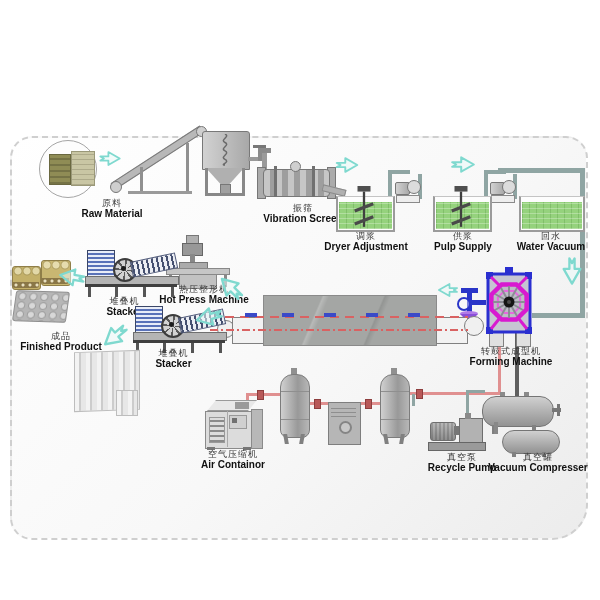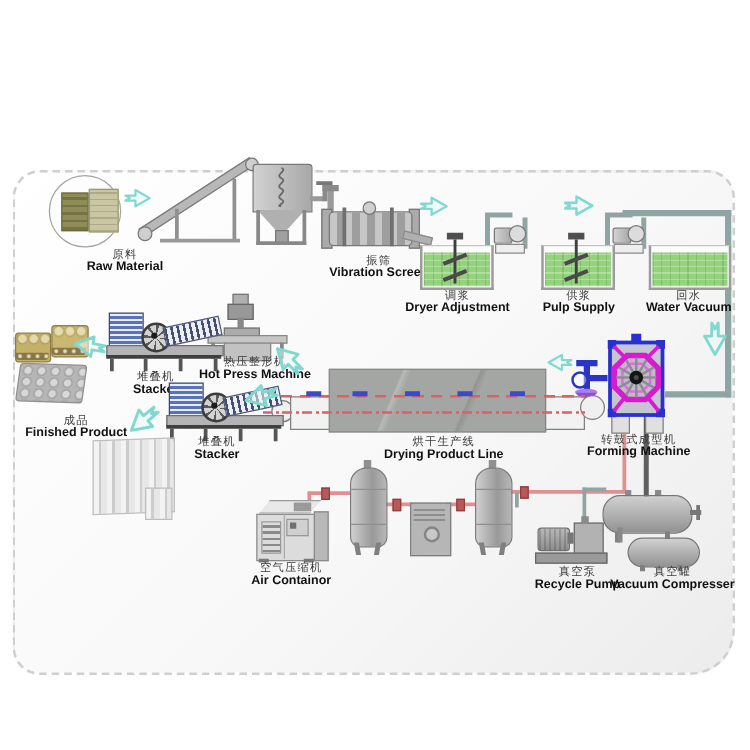--- a/index.html
+++ b/index.html
@@ -64,21 +64,21 @@
   </svg>
 
   <div class="frame"></div>
 
   <div class="abs" style="left:39px;top:140px;width:56px;height:56px;border:1px solid #a5a5a5;border-radius:50%;background:#fdfdfd">
     <div class="abs" style="left:9px;top:13px;width:20px;height:29px;background:#8f8c55;border:1px solid #6a6840;
                 background-image:repeating-linear-gradient(0deg,rgba(0,0,0,.18) 0 2px,transparent 2px 6px)"></div>
     <div class="abs" style="left:31px;top:10px;width:22px;height:33px;background:#c9c6a4;border:1px solid #9a9878;
                 background-image:repeating-linear-gradient(0deg,rgba(90,85,60,.25) 0 1px,transparent 1px 5px)"></div>
   </div>
-  <div class="lbl" style="left:52px;top:198px;width:96px">
+  <div class="lbl" style="left:64px;top:198px;width:96px">
     <div class="zh">原料</div>
     <div class="en">Raw Material</div>
   </div>
 
   <svg class="arrow" viewBox="0 0 28 21" style="left:97px;top:150px;width:26px;height:17px">
       <use href="#arw"></use>
     </svg>
 
   <div class="abs" style="left:0;top:0">
     <div class="abs" style="left:115px;top:182px;width:104px;height:6px;background:#b8b8b8;border:1px solid #7a7a7a;
@@ -255,24 +255,20 @@
     <div class="abs" style="left:210px;top:316px;width:258px;height:2px;
          background:repeating-linear-gradient(90deg,#d96262 0 9px,transparent 9px 15px)"></div>
     <div class="abs" style="left:210px;top:329px;width:258px;height:2px;
          background:repeating-linear-gradient(90deg,#d96262 0 8px,transparent 8px 11px,#d96262 11px 13px,transparent 13px 16px)"></div>
     <div class="abs" style="left:245px;top:313px;width:12px;height:4px;background:#3a4ac8"></div>
     <div class="abs" style="left:282px;top:313px;width:12px;height:4px;background:#3a4ac8"></div>
     <div class="abs" style="left:324px;top:313px;width:12px;height:4px;background:#3a4ac8"></div>
     <div class="abs" style="left:366px;top:313px;width:12px;height:4px;background:#3a4ac8"></div>
     <div class="abs" style="left:408px;top:313px;width:12px;height:4px;background:#3a4ac8"></div>
   </div>
-  <div class="lbl" style="left:300px;top:348px;width:110px">
-    <div class="zh">烘干生产线</div>
-    <div class="en">Drying Product Line</div>
-  </div>
 
   <div class="abs" style="left:0;top:0">
     <div class="abs" style="left:186px;top:235px;width:11px;height:8px;background:#b0b0b0;border:1px solid #777"></div>
     <div class="abs" style="left:182px;top:243px;width:19px;height:11px;background:#989898;border:1px solid #666"></div>
     <div class="abs" style="left:190px;top:254px;width:5px;height:9px;background:#888"></div>
     <div class="abs" style="left:179px;top:262px;width:27px;height:6px;background:#ababab;border:1px solid #777"></div>
     <div class="abs" style="left:166px;top:268px;width:62px;height:5px;background:#c6c6c6;border:1px solid #888"></div>
     <div class="abs" style="left:179px;top:274px;width:36px;height:13px;background:#c2c2c2;border:1px solid #888"></div>
     <div class="abs" style="left:169px;top:274px;width:3px;height:13px;background:#888"></div>
     <div class="abs" style="left:224px;top:274px;width:3px;height:13px;background:#888"></div>

